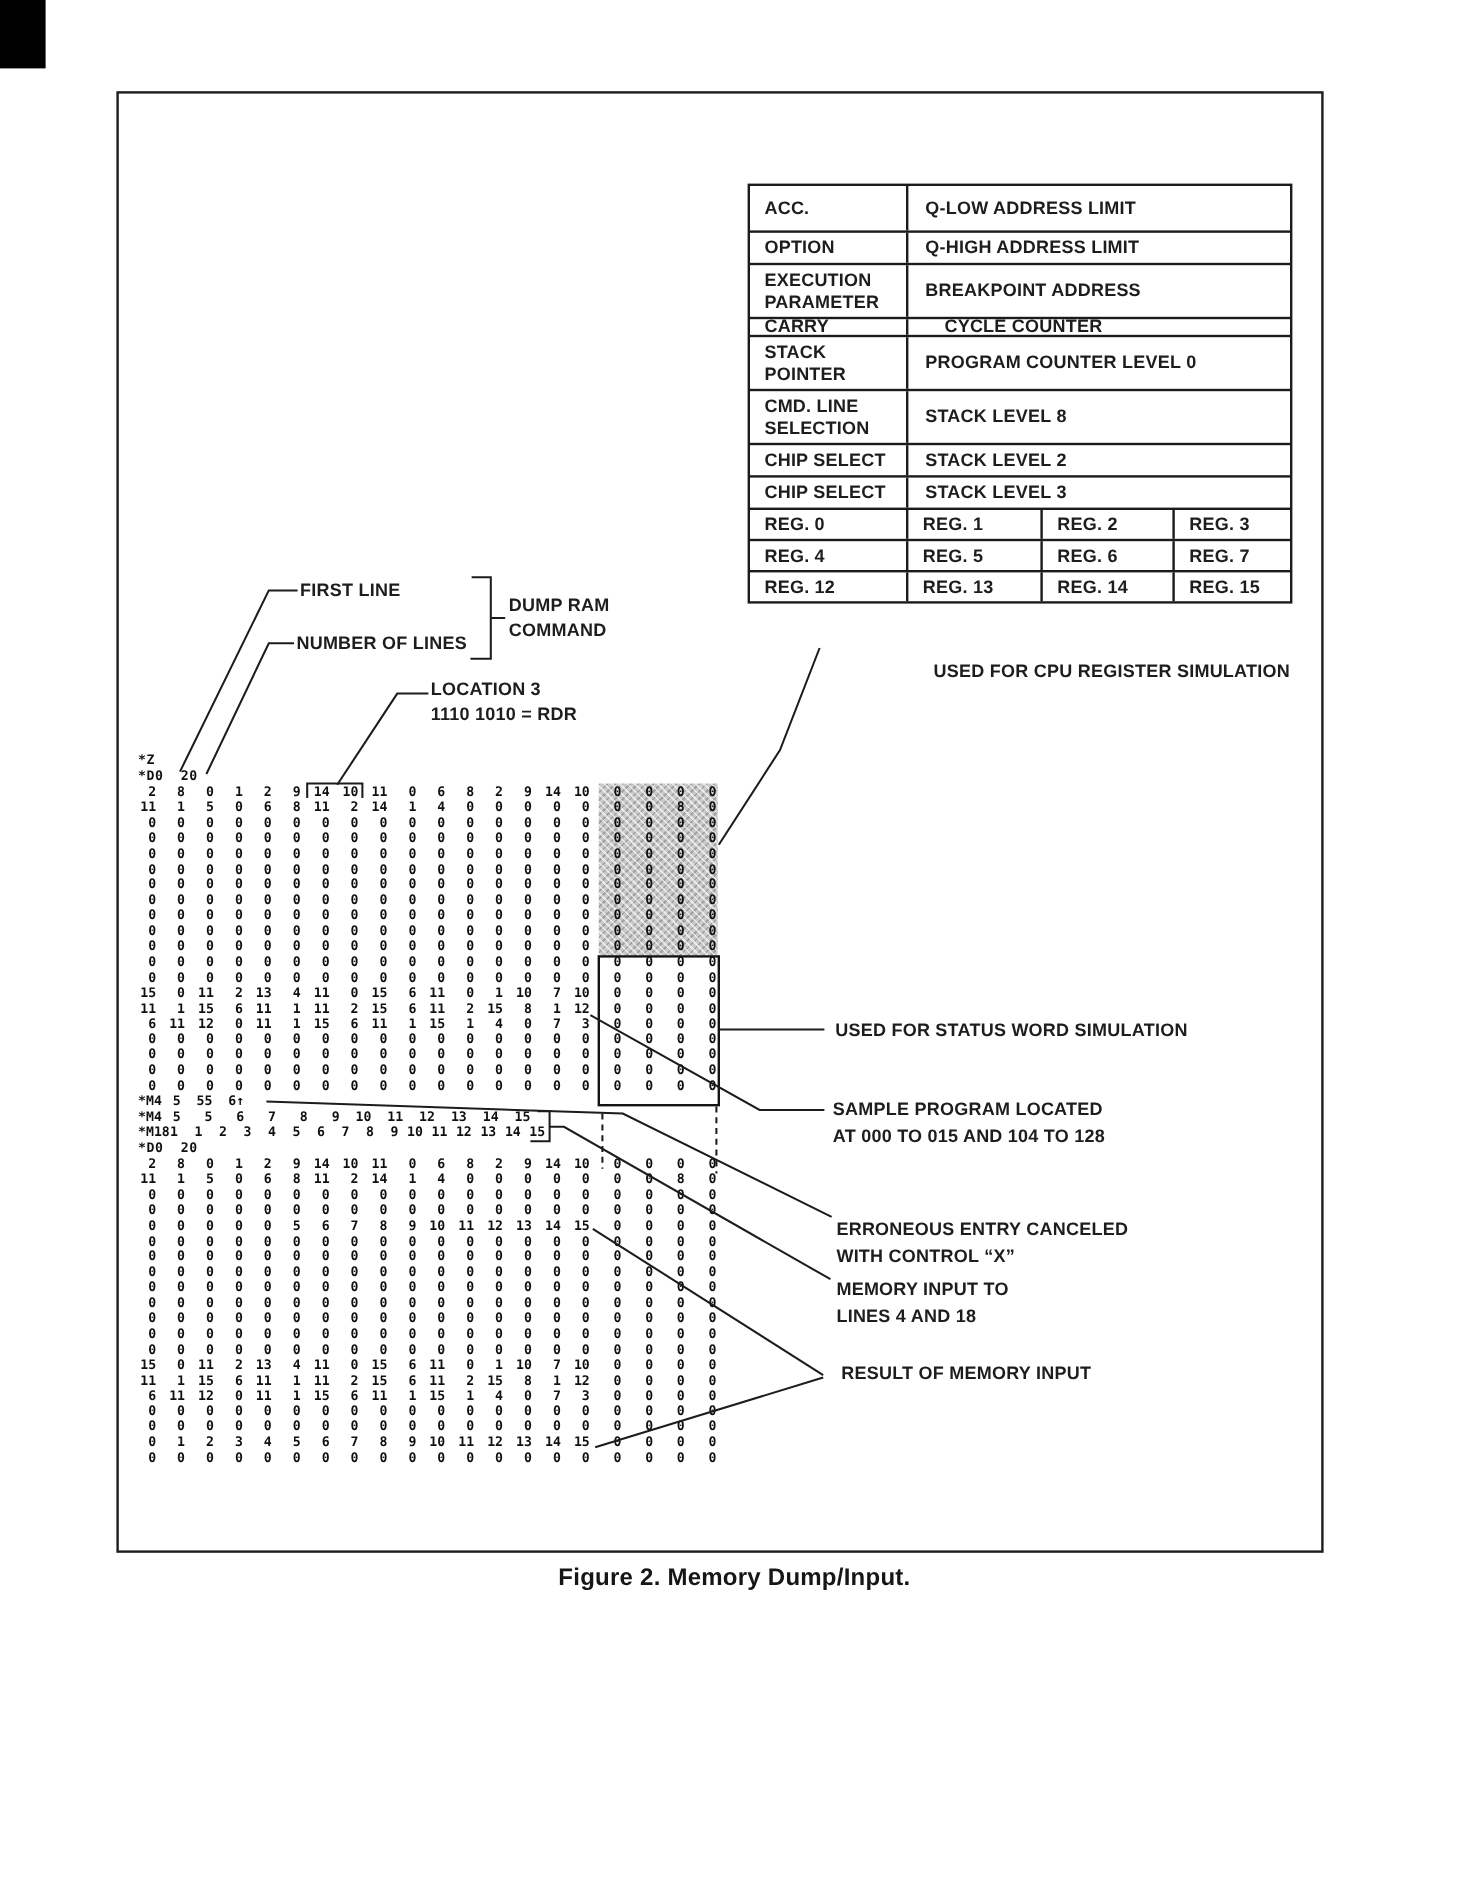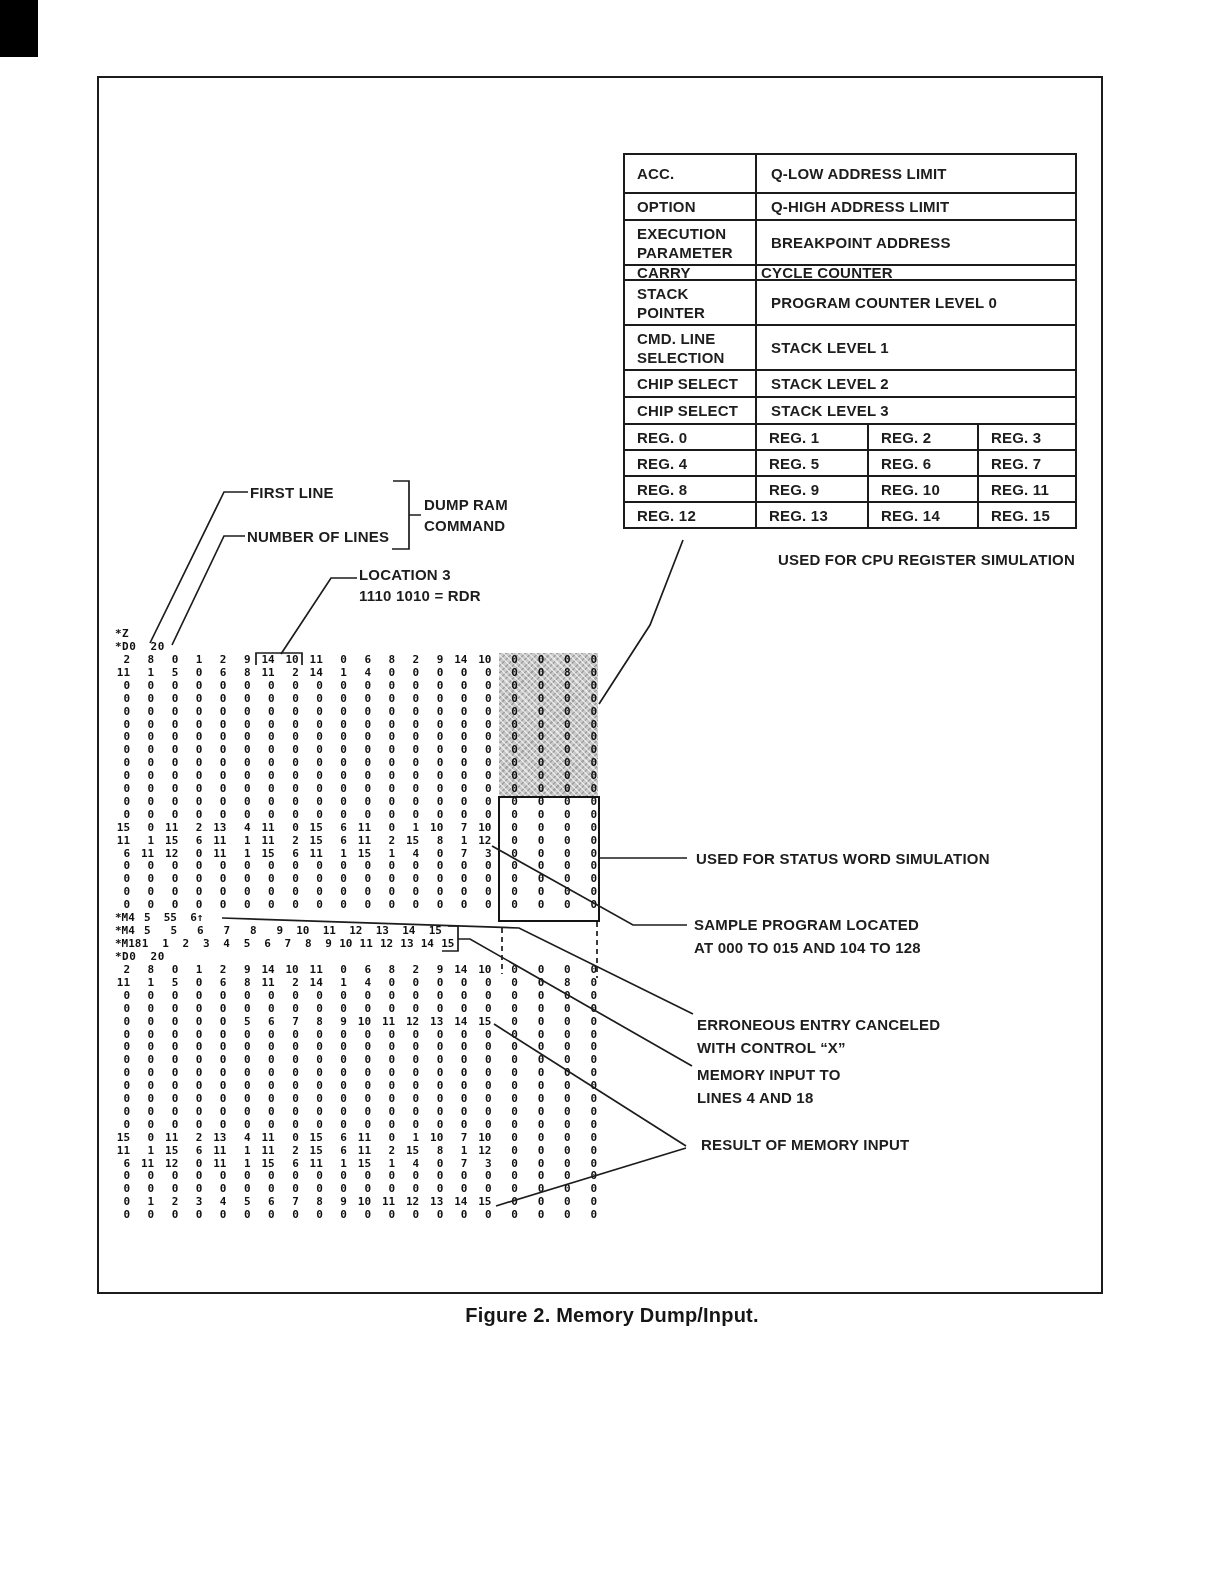--- a/index.html
+++ b/index.html
@@ -63,57 +63,51 @@
         <div class="rt-cell" style="width: 130px;">OPTION</div>
         <div class="rt-cell" style="flex: 1 1 0%; padding-left: 14px;">Q-HIGH ADDRESS LIMIT</div>
       </div>
       <div class="rt-row" style="height: 45px;">
         <div class="rt-cell" style="width: 130px;">EXECUTION
 PARAMETER</div>
         <div class="rt-cell" style="flex: 1 1 0%; padding-left: 14px;">BREAKPOINT ADDRESS</div>
       </div>
       <div class="rt-row" style="height: 15px;">
         <div class="rt-cell" style="width: 130px;">CARRY</div>
-        <div class="rt-cell" style="flex: 1 1 0%; padding-left: 4px;">CYCLE COUNTER</div>
+        <div class="rt-cell" style="flex: 1 1 0%; padding-left: 30px;">CYCLE COUNTER</div>
       </div>
       <div class="rt-row" style="height: 45px;">
         <div class="rt-cell" style="width: 130px;">STACK
 POINTER</div>
         <div class="rt-cell" style="flex: 1 1 0%; padding-left: 14px;">PROGRAM COUNTER LEVEL 0</div>
       </div>
       <div class="rt-row" style="height: 45px;">
         <div class="rt-cell" style="width: 130px;">CMD. LINE
 SELECTION</div>
-        <div class="rt-cell" style="flex: 1 1 0%; padding-left: 14px;">STACK LEVEL 1</div>
+        <div class="rt-cell" style="flex: 1 1 0%; padding-left: 14px;">STACK LEVEL 8</div>
       </div>
       <div class="rt-row" style="height: 27px;">
         <div class="rt-cell" style="width: 130px;">CHIP SELECT</div>
         <div class="rt-cell" style="flex: 1 1 0%; padding-left: 14px;">STACK LEVEL 2</div>
       </div>
       <div class="rt-row" style="height: 27px;">
         <div class="rt-cell" style="width: 130px;">CHIP SELECT</div>
         <div class="rt-cell" style="flex: 1 1 0%; padding-left: 14px;">STACK LEVEL 3</div>
       </div>
       <div class="rt-row" style="height: 26px;">
         <div class="rt-cell" style="width: 130px;">REG. 0</div>
         <div class="rt-cell" style="width: 112px;">REG. 1</div>
         <div class="rt-cell" style="width: 110px;">REG. 2</div>
         <div class="rt-cell" style="flex: 1 1 0%;">REG. 3</div>
       </div>
       <div class="rt-row" style="height: 26px;">
         <div class="rt-cell" style="width: 130px;">REG. 4</div>
         <div class="rt-cell" style="width: 112px;">REG. 5</div>
         <div class="rt-cell" style="width: 110px;">REG. 6</div>
         <div class="rt-cell" style="flex: 1 1 0%;">REG. 7</div>
-      </div>
-      <div class="rt-row" style="height: 26px;">
-        <div class="rt-cell" style="width: 130px;">REG. 8</div>
-        <div class="rt-cell" style="width: 112px;">REG. 9</div>
-        <div class="rt-cell" style="width: 110px;">REG. 10</div>
-        <div class="rt-cell" style="flex: 1 1 0%;">REG. 11</div>
       </div>
       <div class="rt-row" style="height: 26px;">
         <div class="rt-cell" style="width: 130px;">REG. 12</div>
         <div class="rt-cell" style="width: 112px;">REG. 13</div>
         <div class="rt-cell" style="width: 110px;">REG. 14</div>
         <div class="rt-cell" style="flex: 1 1 0%;">REG. 15</div>
       </div>
     </div>
   <div class="lbl" style="left:778px;top:551px;">USED FOR CPU REGISTER SIMULATION</div>
 

